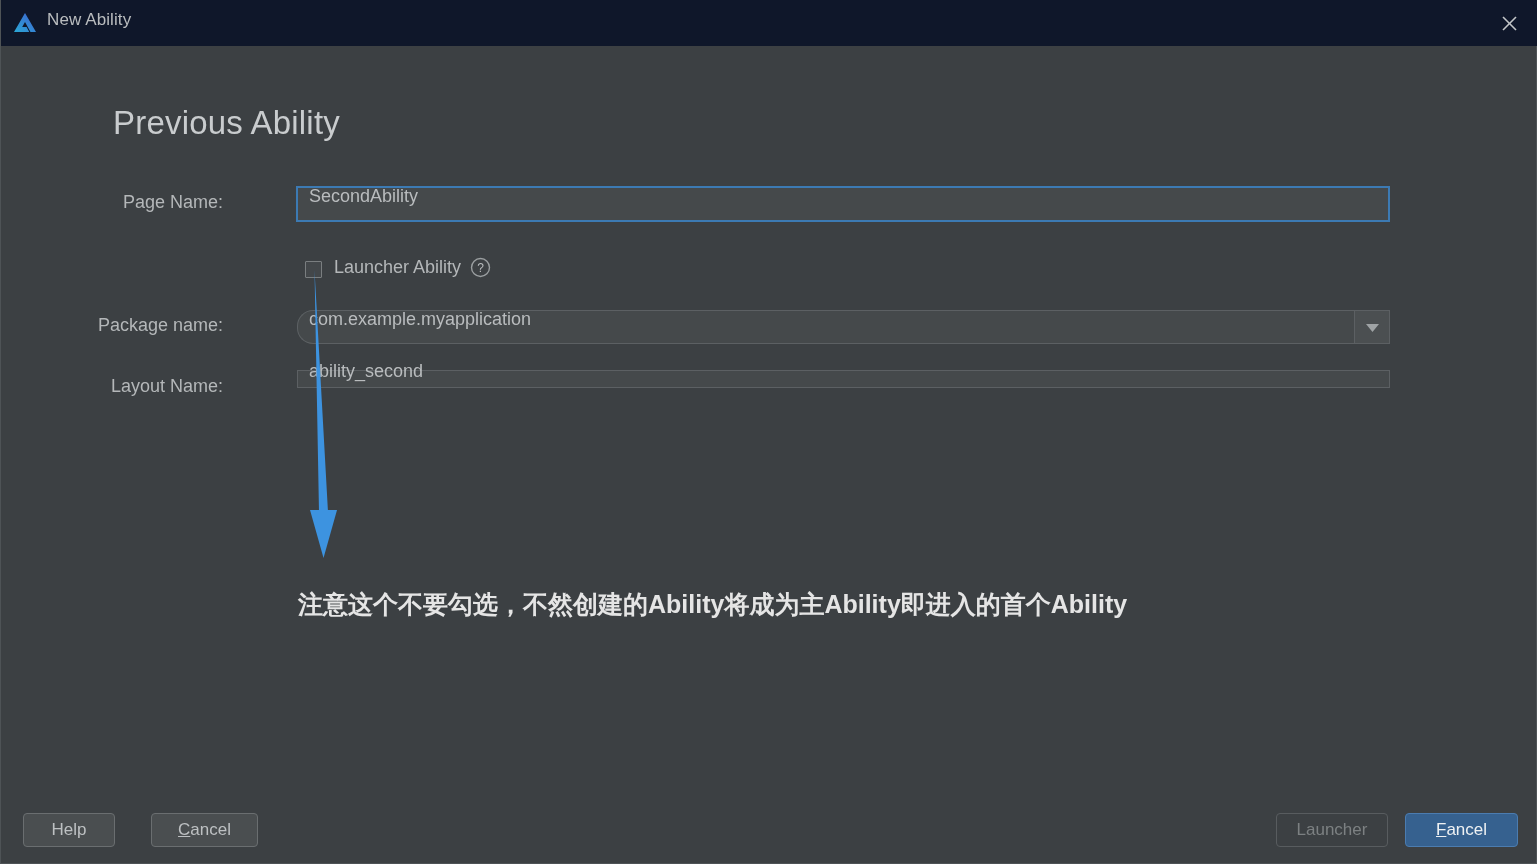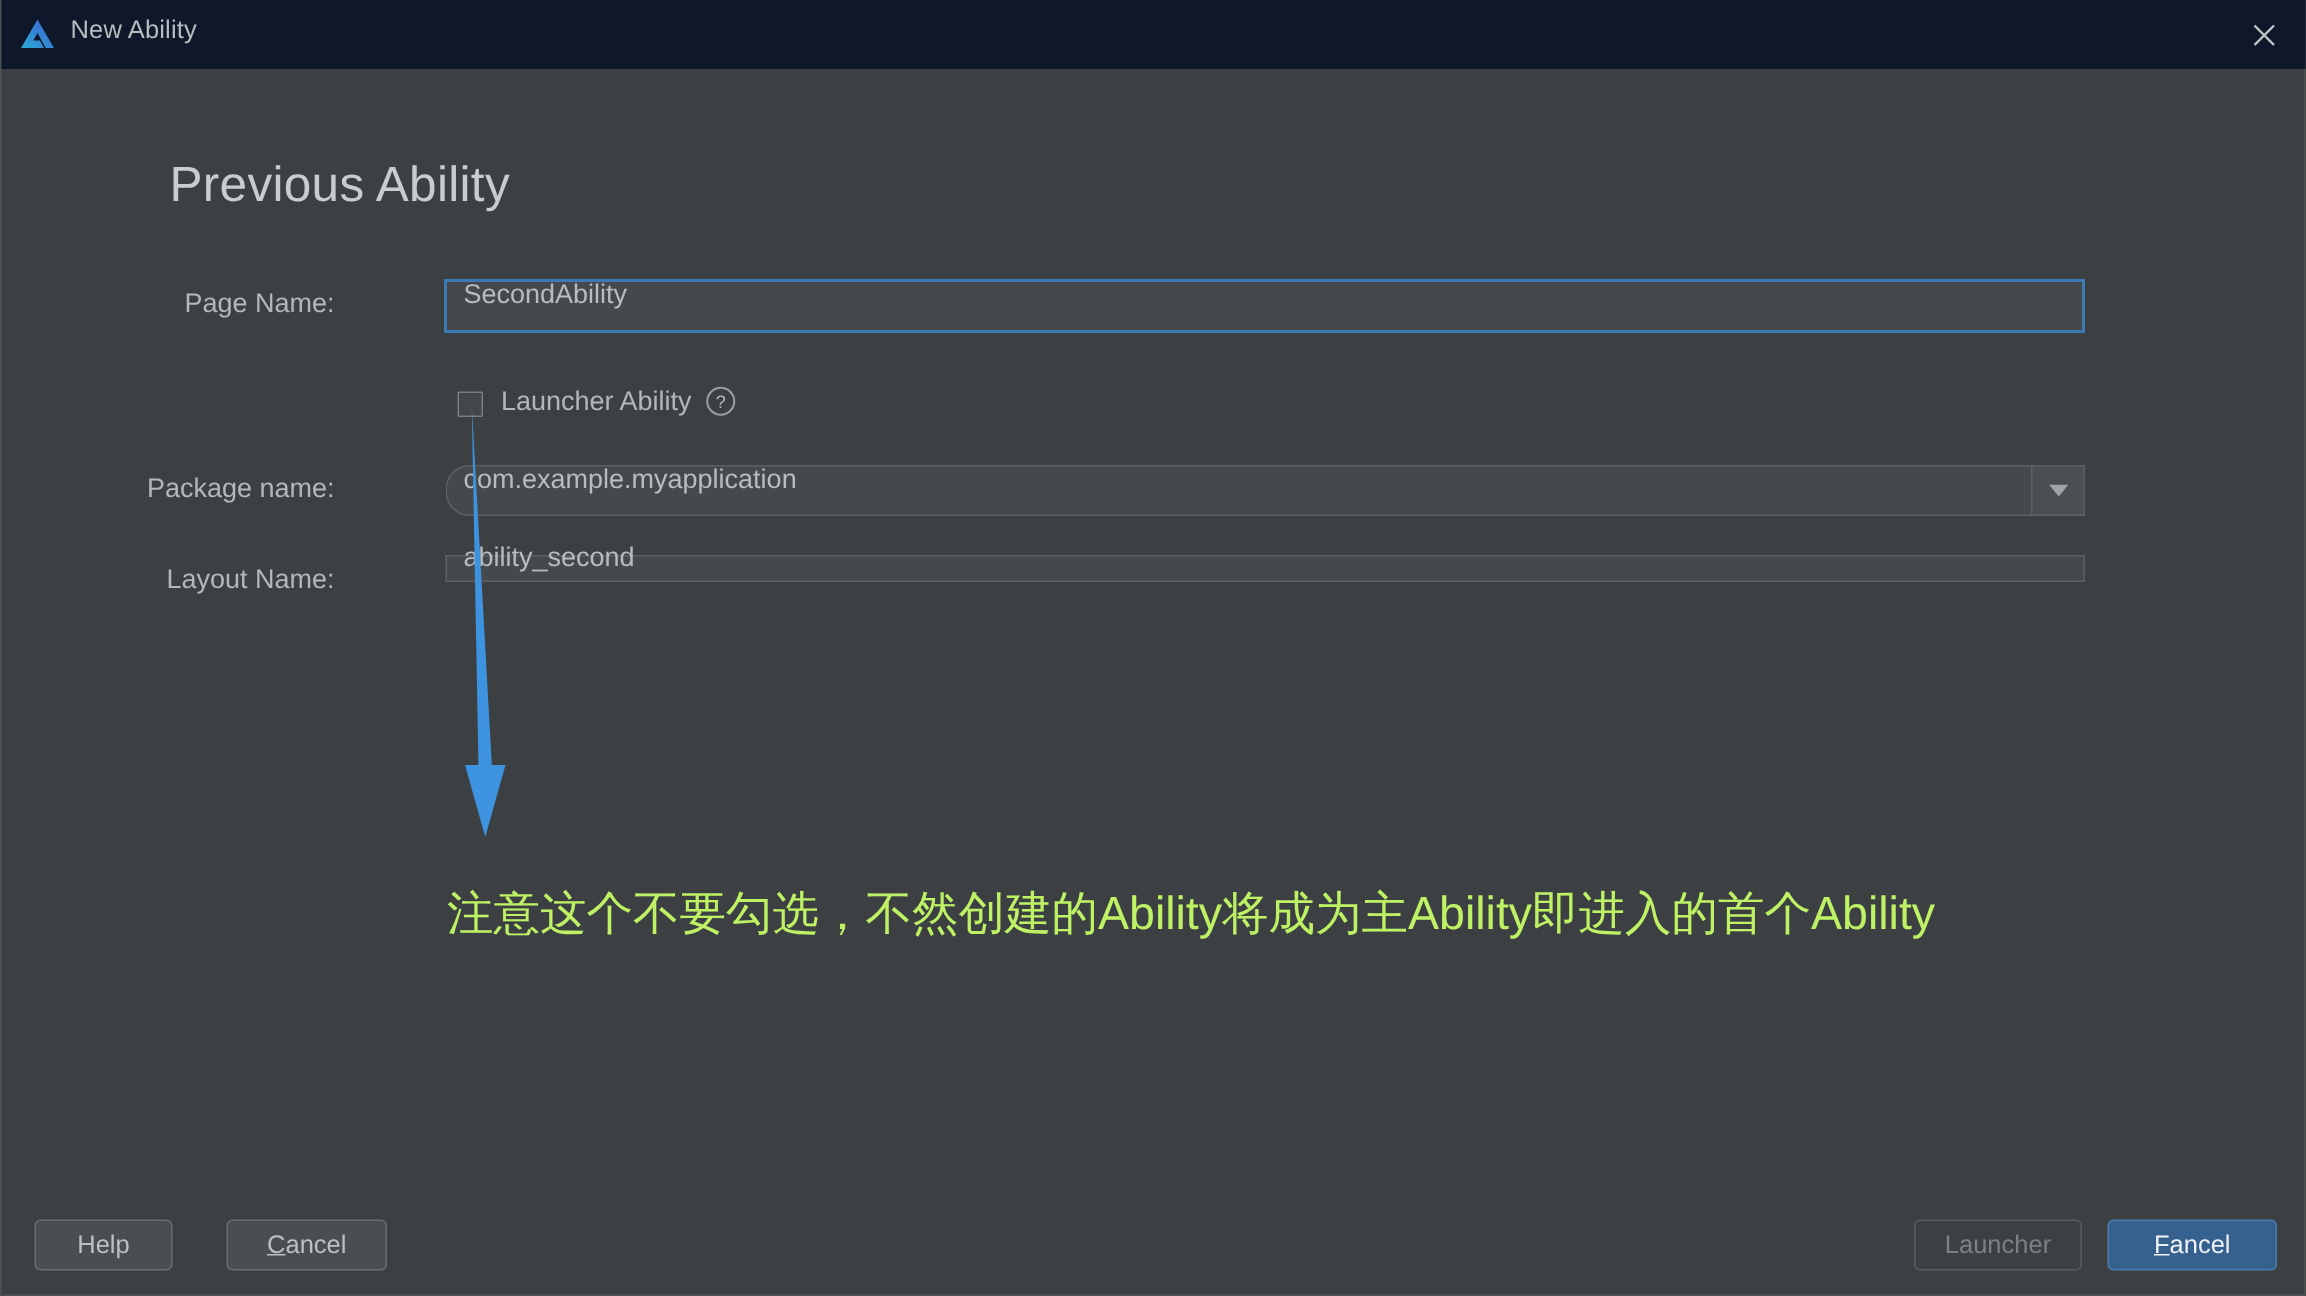--- a/index.html
+++ b/index.html
@@ -156,23 +156,23 @@
   
   #annotation-arrow {
     position: absolute;
     left: 290px; top: 270px;
     width: 70px; height: 300px;
     pointer-events: none;
   }
   #annotation-text {
     position: absolute;
     left: 297px; top: 588px;
-    font-size: 31px;
-    font-weight: normal;
-    color: #bef264;
+    font-size: 25px;
+    font-weight: bold;
+    color: #e5e5e5;
     white-space: nowrap;
     letter-spacing: 0px;
   }
 
   
   .btn {
     position: absolute;
     box-sizing: border-box;
     height: 34px;
     border-radius: 4px;

